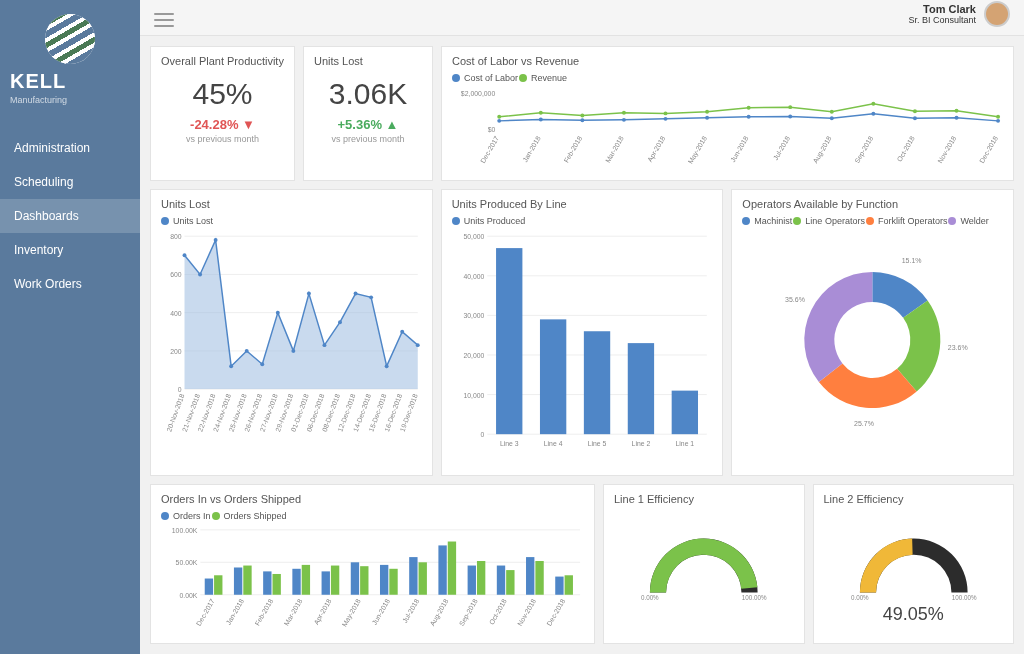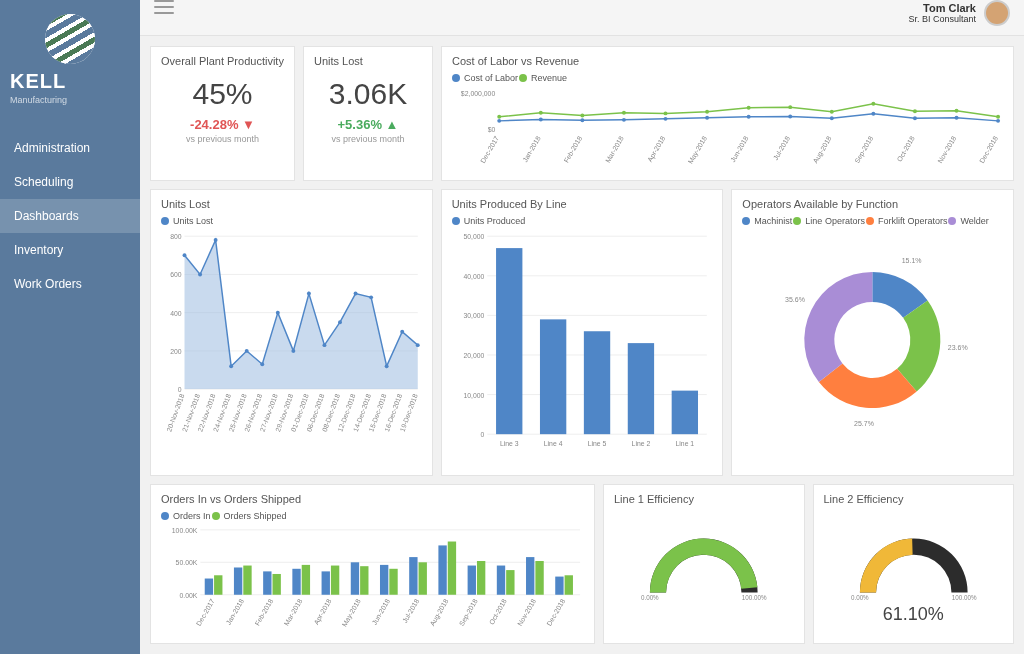--- a/index.html
+++ b/index.html
@@ -8,21 +8,21 @@
 .sidebar { width: 140px; background: #5a7a9d; color: #fff; display: flex; flex-direction: column; }
 .logo-block { padding: 14px 10px 8px; }
 .logo { width: 50px; height: 50px; margin: 0 auto 6px; background: #fff; border-radius: 50%; position: relative; overflow: hidden; }
 .logo::before { content: ""; position: absolute; inset: 0; background: repeating-linear-gradient( -30deg, #4a7a55 0 5px, #fff 5px 9px, #5a7a9d 9px 15px, #fff 15px 19px); }
 .brand-name { font-size: 20px; font-weight: 600; letter-spacing: 1px; }
 .brand-sub { font-size: 9px; opacity: .7; margin-top: 2px; }
 .nav { margin-top: 18px; display: flex; flex-direction: column; }
 .nav-item { padding: 10px 14px; font-size: 12px; cursor: pointer; }
 .nav-item.active { background: rgba(255,255,255,.18); }
 .main { flex: 1; display: flex; flex-direction: column; }
-.topbar { height: 36px; background: #f5f5f5; border-bottom: 1px solid #e2e2e2; display: flex; align-items: flex-start; padding: 0 14px; }
+.topbar { height: 36px; background: #f5f5f5; border-bottom: 1px solid #e2e2e2; display: flex; align-items: flex-end; padding: 8px 14px; }
 .hamburger { width: 20px; height: 14px; display: flex; flex-direction: column; justify-content: space-between; cursor: pointer; }
 .hamburger span { height: 2px; background: #999; border-radius: 1px; }
 .user { margin-left: auto; text-align: right; font-size: 9px; color: #333; display: flex; align-items: center; gap: 8px; }
 .user .uname { font-weight: 700; font-size: 11px; }
 .avatar { width: 26px; height: 26px; border-radius: 50%; background: #d4a373; border: 2px solid #ccc; }
 .content { flex: 1; padding: 10px; display: flex; flex-direction: column; gap: 8px; }
 .row { display: flex; gap: 8px; }
 .card { background: #fff; border: 1px solid #e3e3e3; padding: 8px 10px; display: flex; flex-direction: column; }
 .card-title { font-size: 11px; color: #555; margin-bottom: 4px; }
 .kpi-val { font-size: 30px; color: #444; text-align: center; margin-top: 6px; }
@@ -340,19 +340,19 @@
             </svg>
         </div>
         <div class="card" style="flex:1">
           <div class="card-title">Line 2 Efficiency</div>
           <svg id="gauge2" width="100%" height="95" viewBox="0 0 200 100">
               <path d="M40,90.00000000000001 A60,60 0 0 1 160,89.99999999999999 L142,89.99999999999999 A42,42 0 0 0 58,90 Z" fill="#2c2c2c"></path>
               <path d="M40,90.00000000000001 A60,60 0 0 1 98.2095580156791,30.026719970467006 L98.74669061097536,48.01870397932691 A42,42 0 0 0 58,90 Z" fill="#f0b838"></path>
               <text x="30" y="98" class="tick-label">0.00%</text>
               <text x="170" y="98" text-anchor="end" class="tick-label">100.00%</text>
             </svg>
-          <div class="gauge-val">61.10%</div>
+          <div class="gauge-val">49.05%</div>
         </div>
       </div>
 
     </div>
   </div>
 </div>
 
 </body></html>

